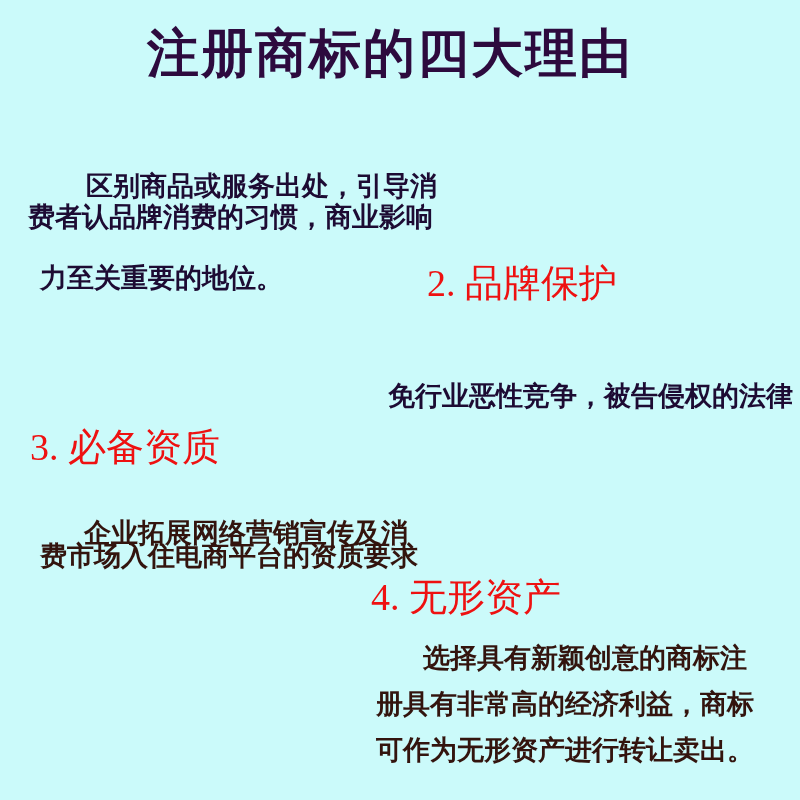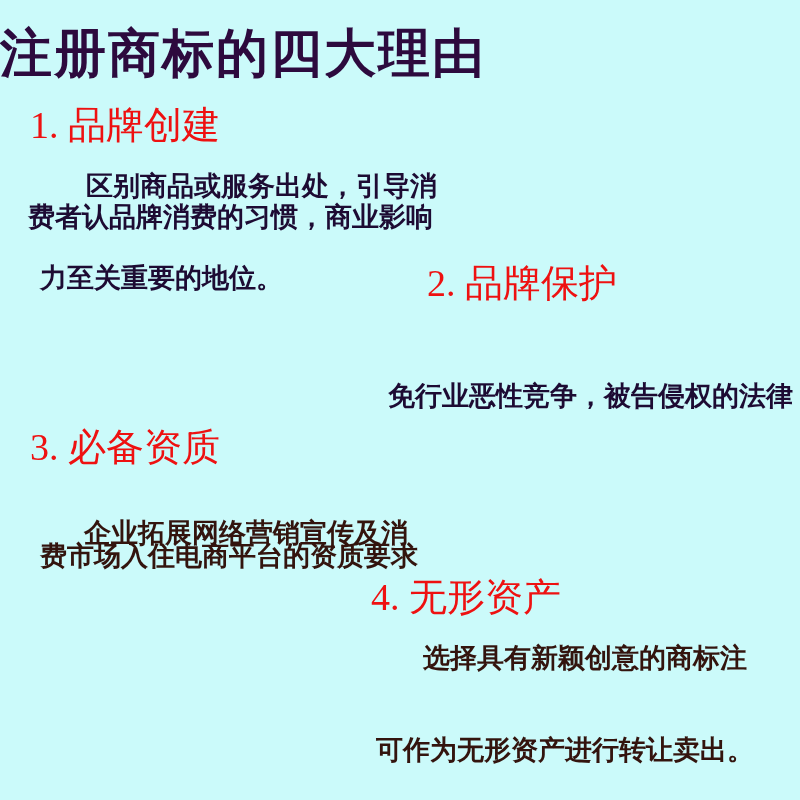--- a/index.html
+++ b/index.html
@@ -17,21 +17,21 @@
     height:800px;
     background:var(--bg);
     overflow:hidden;
     font-family:"Liberation Serif","DejaVu Serif",serif;
   }
   .title{
     position:absolute;
     top:24px;
     left:0;
     width:780px;
-    text-align:left;
+    text-align:center;
     font-size:52px;
     font-weight:bold;
     letter-spacing:2px;
     color:var(--title);
     line-height:60px;
     white-space:nowrap;
   }
   .heading{
     position:absolute;
     font-size:38px;
@@ -73,29 +73,29 @@
   .s4l2{left:376px;top:687px;}
   .s4l3{left:376px;top:733px;}
 </style>
 </head>
 <body>
 
 <div class="page">
 
   <div class="title">注册商标的四大理由</div>
 
-  <div class="heading h1">1. 品牌创建</div>
   <div class="bline navy s1l1">区别商品或服务出处，引导消</div>
   <div class="bline navy s1l2">费者认品牌消费的习惯，商业影响</div>
   <div class="bline navy s1l3">力至关重要的地位。</div>
 
   <div class="heading h2">2. 品牌保护</div>
   <div class="bline navy s2l2">免行业恶性竞争，被告侵权的法律</div>
 
   <div class="heading h3">3. 必备资质</div>
   <div class="bline maroon s3l1">企业拓展网络营销宣传及消</div>
   <div class="bline maroon s3l2">费市场入住电商平台的资质要求</div>
 
   <div class="heading h4">4. 无形资产</div>
   <div class="bline maroon s4l1">选择具有新颖创意的商标注</div>
+  <div class="bline maroon s4l2">册具有非常高的经济利益，商标</div>
   <div class="bline maroon s4l3">可作为无形资产进行转让卖出。</div>
 
 </div>
 
 </body></html>

